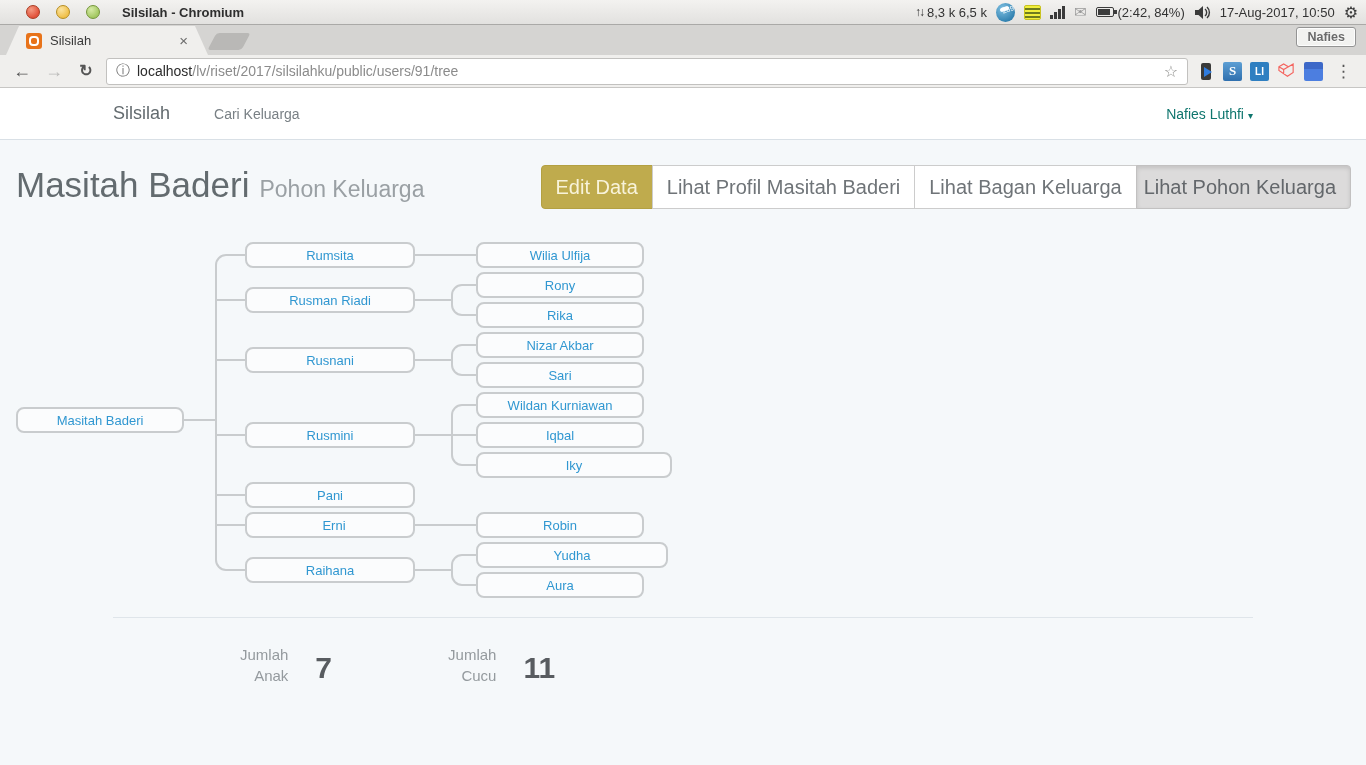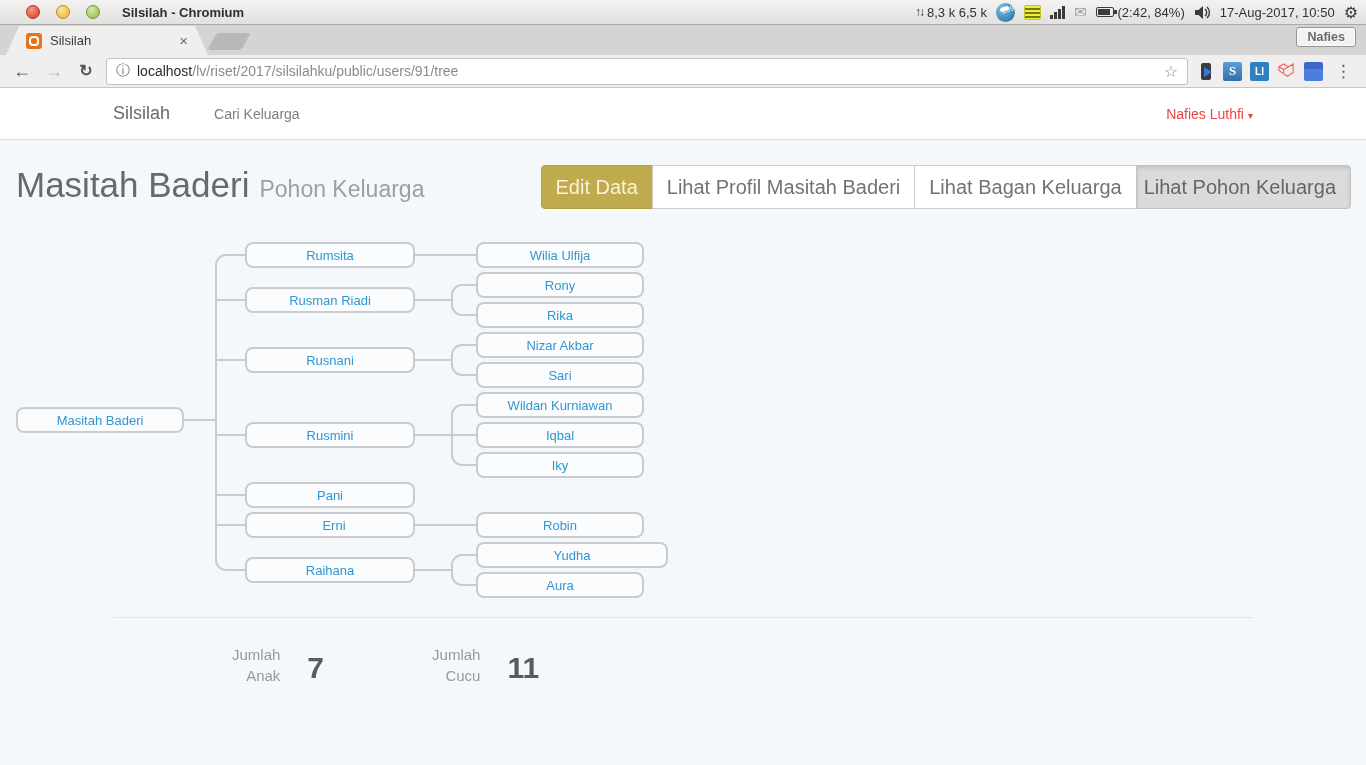--- a/index.html
+++ b/index.html
@@ -72,21 +72,21 @@
                  font-family:"Liberation Serif", serif; }
   .ext.li-badge { background:#2f7fc1; color:#fff; font-weight:bold; font-size:10px; }
   .ext.box { background:linear-gradient(#3d68c8 35%, #4c7ee0 35%); }
   .menu-dots { font-size:17px; color:#555; padding:0 4px; cursor:pointer; }
 
   
   .navbar { height:52px; background:#fff; border-bottom:1px solid #d9e0e6; }
   .nav-inner { width:1140px; height:100%; margin:0 auto; display:flex; align-items:center; }
   .brand { font-size:18px; color:#636b6f; text-decoration:none; margin-right:44px; cursor:pointer; }
   .nav-link { font-size:14px; color:#798085; cursor:pointer; }
-  .user-menu { margin-left:auto; font-size:14px; color:#ef4444; cursor:pointer; }
+  .user-menu { margin-left:auto; font-size:14px; color:#0f766e; cursor:pointer; }
   .caret { font-size:10px; margin-left:4px; }
 
   
   .page-header { display:flex; justify-content:space-between; align-items:center; padding:22px 15px 0 16px; }
   .page-title { font-size:35px; font-weight:400; color:#636b6f; line-height:46px; }
   .page-subtitle { font-size:23px; color:#9aa0a4; margin-left:10px; font-weight:400; }
   .btn-group { display:flex; }
   .btn { font-size:20px; padding:10px 14px; background:#fff; border:1px solid #ccc; color:#6f7478;
          cursor:pointer; margin-left:-1px; line-height:1.1; }
   .btn:first-child { border-radius:4px 0 0 4px; margin-left:0; }
@@ -96,21 +96,21 @@
 
   .tree { position:relative; height:372px; margin-top:21px; }
   .tree svg { position:absolute; left:0; top:0; }
   .node { position:absolute; height:26px; border:2px solid #c9ccce; border-radius:8px; background:rgba(255,255,255,.55);
           display:flex; align-items:center; justify-content:center; font-size:13px; color:#3097d1; cursor:pointer; }
 
   .divider { border:none; border-top:1px solid #dfe5ea; width:1140px; margin:12px auto 0; }
   .stats { display:flex; margin-left:232px; margin-top:26px; }
   .stat { display:flex; align-items:center; }
   .stat + .stat { margin-left:108px; }
-  .stat-label { text-align:right; font-size:15px; line-height:21px; color:#949a9e; }
+  .stat-label { text-align:right; font-size:15px; line-height:21px; color:#949a9e;margin-left:8px; }
   .stat-value { font-size:30px; font-weight:bold; color:#585c60; margin-left:27px; margin-top:6px; }
 </style>
 </head>
 <body>
 
 <div class="screen">
 
   <div class="panel">
     <div class="win-controls">
       <span class="win-btn close"></span>
@@ -209,21 +209,21 @@
       <div class="node" style="left: 476px; width: 168px; top: 9px; text-align: center;">Wilia Ulfija</div>
       <div class="node" style="left: 245px; width: 170px; top: 54px;">Rusman Riadi</div>
       <div class="node" style="left: 476px; width: 168px; top: 39px;">Rony</div>
       <div class="node" style="left: 476px; width: 168px; top: 69px;">Rika</div>
       <div class="node" style="left: 245px; width: 170px; top: 114px;">Rusnani</div>
       <div class="node" style="left: 476px; width: 168px; top: 99px;">Nizar Akbar</div>
       <div class="node" style="left: 476px; width: 168px; top: 129px;">Sari</div>
       <div class="node" style="left: 245px; width: 170px; top: 189px;">Rusmini</div>
       <div class="node" style="left: 476px; width: 168px; top: 159px;">Wildan Kurniawan</div>
       <div class="node" style="left: 476px; width: 168px; top: 189px;">Iqbal</div>
-      <div class="node" style="left: 476px; width: 168px; top: 219px;">Iky</div>
+      <div class="node" style="left: 476px; width: 196px; top: 219px;">Iky</div>
       <div class="node" style="left: 245px; width: 170px; top: 249px;">Pani</div>
       <div class="node" style="left: 245px; width: 170px; top: 279px; padding-left: 8px;">Erni</div>
       <div class="node" style="left: 476px; width: 168px; top: 279px;">Robin</div>
       <div class="node" style="left: 245px; width: 170px; top: 324px;">Raihana</div>
       <div class="node" style="left: 476px; width: 192px; top: 309px;">Yudha</div>
       <div class="node" style="left: 476px; width: 168px; top: 339px;">Aura</div>
     </div>
 
   <hr class="divider">
 

